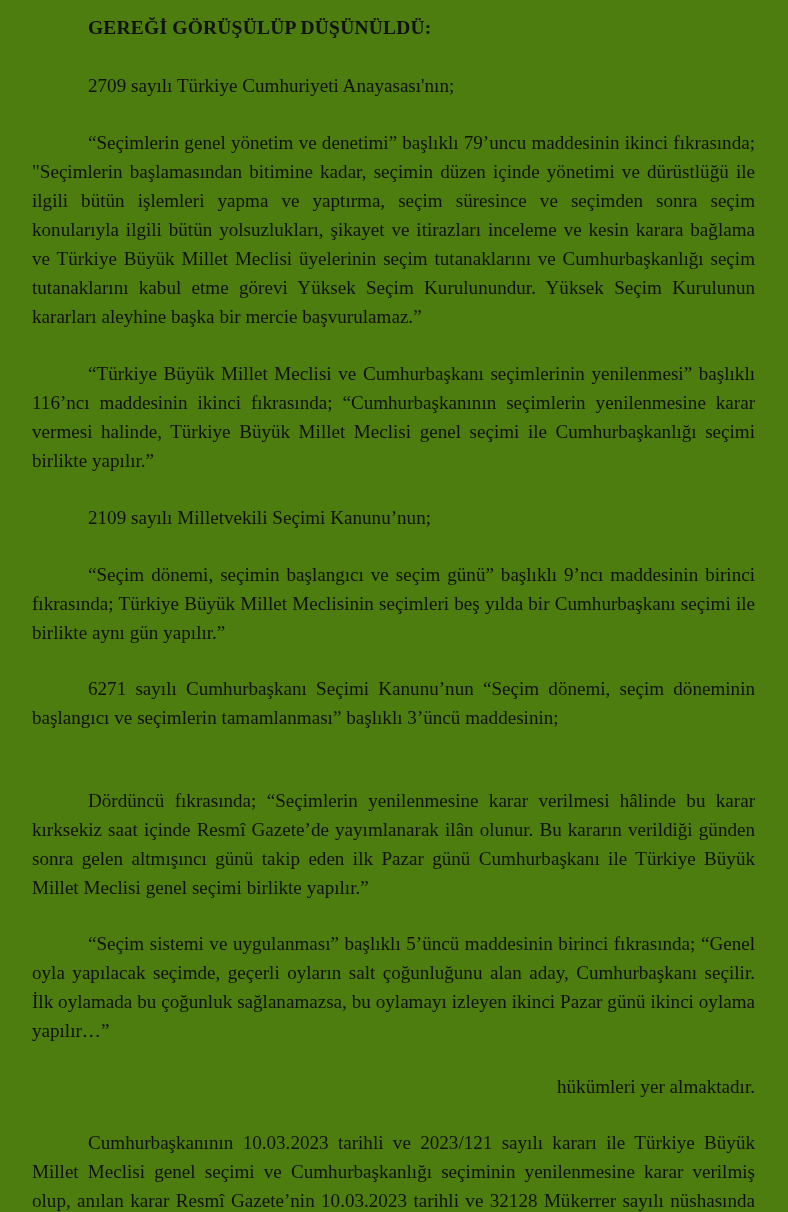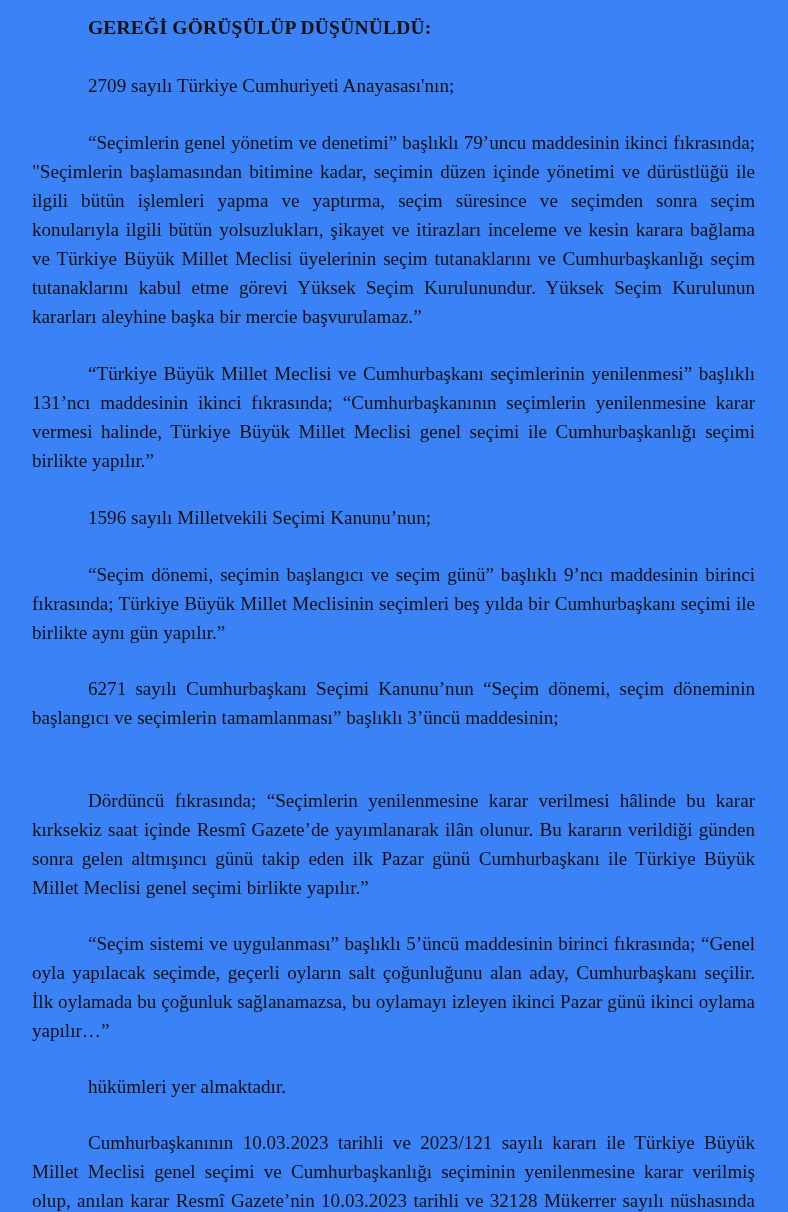--- a/index.html
+++ b/index.html
@@ -14,21 +14,21 @@
     overflow: hidden;
     font-family: "Liberation Serif", "DejaVu Serif", serif;
     color: #111111;
     -webkit-font-smoothing: none;
   }
 
   .page {
     position: relative;
     width: 788px;
     height: 1212px;
-    background: #3b82f6;
+    background: #4d7c0f;
     box-sizing: border-box;
     padding: 0;
   }
 
   .doc-body {
     position: absolute;
     left: 32px;
     top: 14px;
     width: 723px;
   }
@@ -54,46 +54,46 @@
     hyphens: none;
     word-spacing: 0.1px;
   }
 
   
   .sp-h  { height: 29px; }   
   .sp-p  { height: 28px; }   
   .sp-s  { height: 27px; }   
 
   .para.last-short {
-    text-align: left;
+    text-align: right;
   }
 </style>
 </head>
 <body>
 
 <div class="page">
   <div class="doc-body">
 
     <h1 class="doc-heading">GEREĞİ GÖRÜŞÜLÜP DÜŞÜNÜLDÜ:</h1>
 
     <div class="sp-h"></div>
 
     <p class="para">2709 sayılı Türkiye Cumhuriyeti Anayasası'nın;</p>
 
     <div class="sp-p"></div>
 
     <p class="para">“Seçimlerin genel yönetim ve denetimi” başlıklı 79’uncu maddesinin ikinci fıkrasında; "Seçimlerin başlamasından bitimine kadar, seçimin düzen içinde yönetimi ve dürüstlüğü ile ilgili bütün işlemleri yapma ve yaptırma, seçim süresince ve seçimden sonra seçim konularıyla ilgili bütün yolsuzlukları, şikayet ve itirazları inceleme ve kesin karara bağlama ve Türkiye Büyük Millet Meclisi üyelerinin seçim tutanaklarını ve Cumhurbaşkanlığı seçim tutanaklarını kabul etme görevi Yüksek Seçim Kurulunundur. Yüksek Seçim Kurulunun kararları aleyhine başka bir mercie başvurulamaz.”</p>
 
     <div class="sp-p"></div>
 
-    <p class="para">“Türkiye Büyük Millet Meclisi ve Cumhurbaşkanı seçimlerinin yenilenmesi” başlıklı 131’ncı maddesinin ikinci fıkrasında; “Cumhurbaşkanının seçimlerin yenilenmesine karar vermesi halinde, Türkiye Büyük Millet Meclisi genel seçimi ile Cumhurbaşkanlığı seçimi birlikte yapılır.”</p>
+    <p class="para">“Türkiye Büyük Millet Meclisi ve Cumhurbaşkanı seçimlerinin yenilenmesi” başlıklı 116’ncı maddesinin ikinci fıkrasında; “Cumhurbaşkanının seçimlerin yenilenmesine karar vermesi halinde, Türkiye Büyük Millet Meclisi genel seçimi ile Cumhurbaşkanlığı seçimi birlikte yapılır.”</p>
 
     <div class="sp-p"></div>
 
-    <p class="para">1596 sayılı Milletvekili Seçimi Kanunu’nun;</p>
+    <p class="para">2109 sayılı Milletvekili Seçimi Kanunu’nun;</p>
 
     <div class="sp-p"></div>
 
     <p class="para">“Seçim dönemi, seçimin başlangıcı ve seçim günü” başlıklı 9’ncı maddesinin birinci fıkrasında; Türkiye Büyük Millet Meclisinin seçimleri beş yılda bir Cumhurbaşkanı seçimi ile birlikte aynı gün yapılır.”</p>
 
     <div class="sp-s"></div>
 
     <p class="para">6271 sayılı Cumhurbaşkanı Seçimi Kanunu’nun “Seçim dönemi, seçim döneminin başlangıcı ve seçimlerin tamamlanması” başlıklı 3’üncü maddesinin;</p>
 
     <div class="sp-s"></div>

